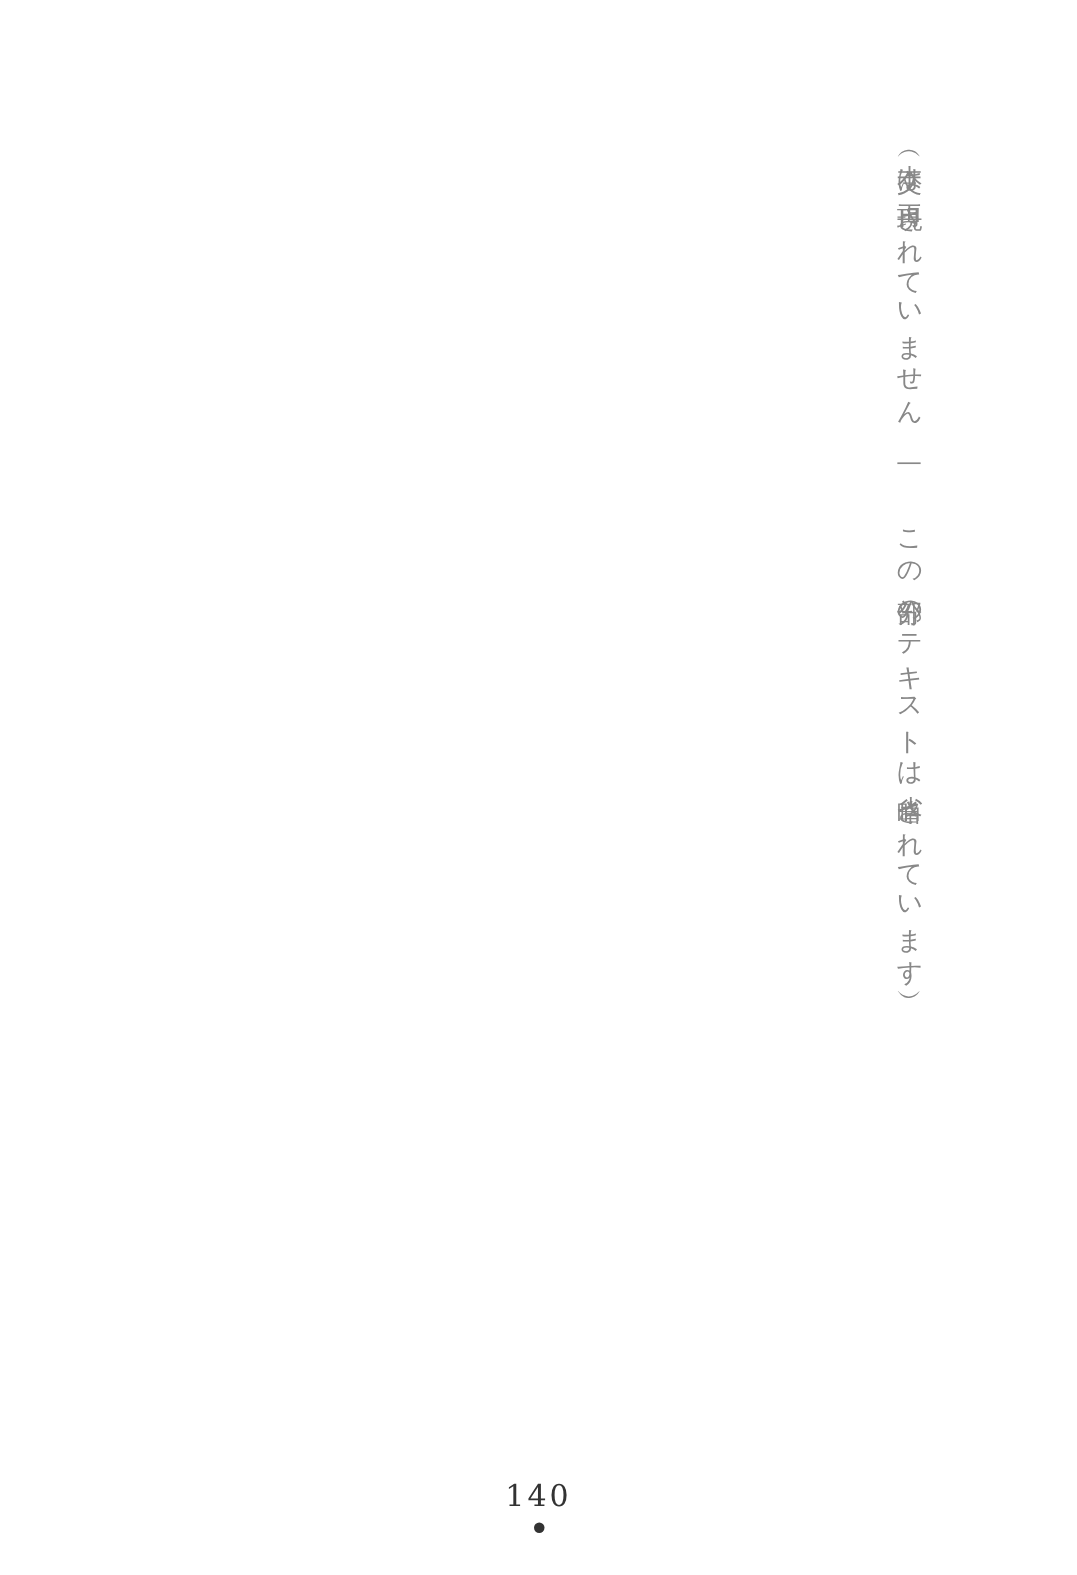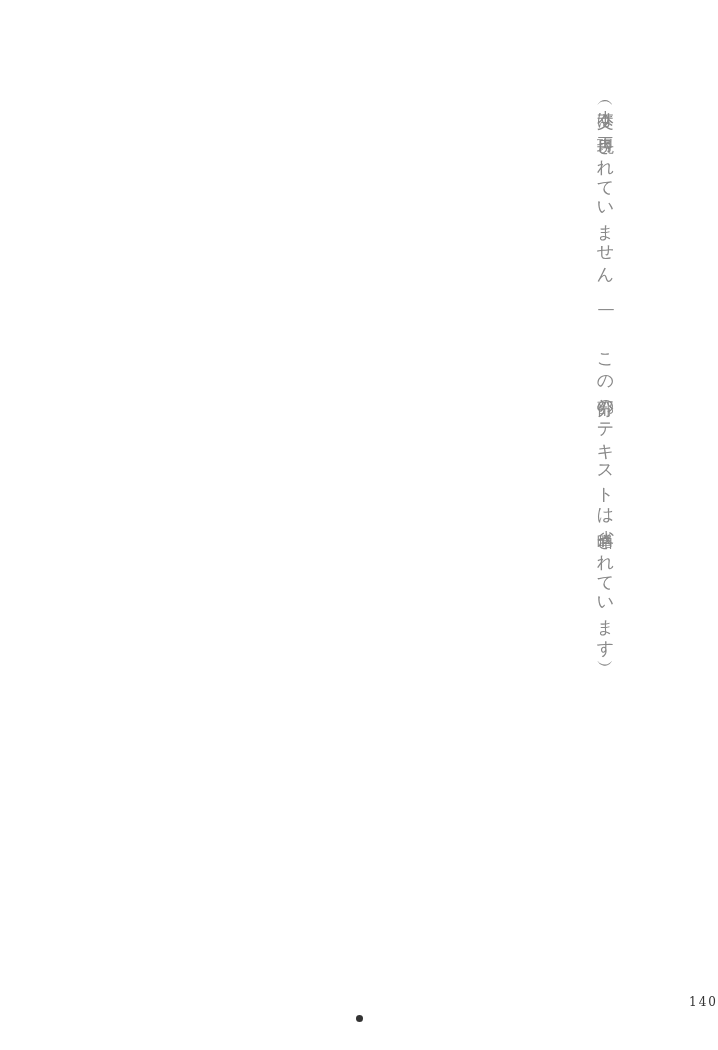--- a/index.html
+++ b/index.html
@@ -5,21 +5,21 @@
   body { margin: 0; background: #fff; font-family: "DejaVu Serif", serif; }
   .page { position: relative; width: 718px; height: 1050px; background: #fff; overflow: hidden; }
   .text-area {
     position: absolute; top: 95px; right: 95px; bottom: 120px; left: 95px;
     writing-mode: vertical-rl; text-orientation: upright;
     font-size: 17px; line-height: 2.1; color: #2a2a2a;
     letter-spacing: 2px; overflow: hidden;
   }
   .placeholder-note { color: #888; }
   .footer { position: absolute; bottom: 28px; left: 0; right: 0; text-align: center; }
-  .page-number { font-size: 12px; color: #333; letter-spacing: 2px; text-align: right; }
+  .page-number { font-size: 20px; color: #333; letter-spacing: 2px; }
   .footer-dot { width: 7px; height: 7px; background: #333; border-radius: 50%; margin: 6px auto 0; }
 </style>
 </head>
 <body>
 
 <div class="page">
   <div class="text-area">
     <span class="placeholder-note">（本文は再現されていません — この部分のテキストは省略されています）</span>
   </div>
   <div class="footer">

